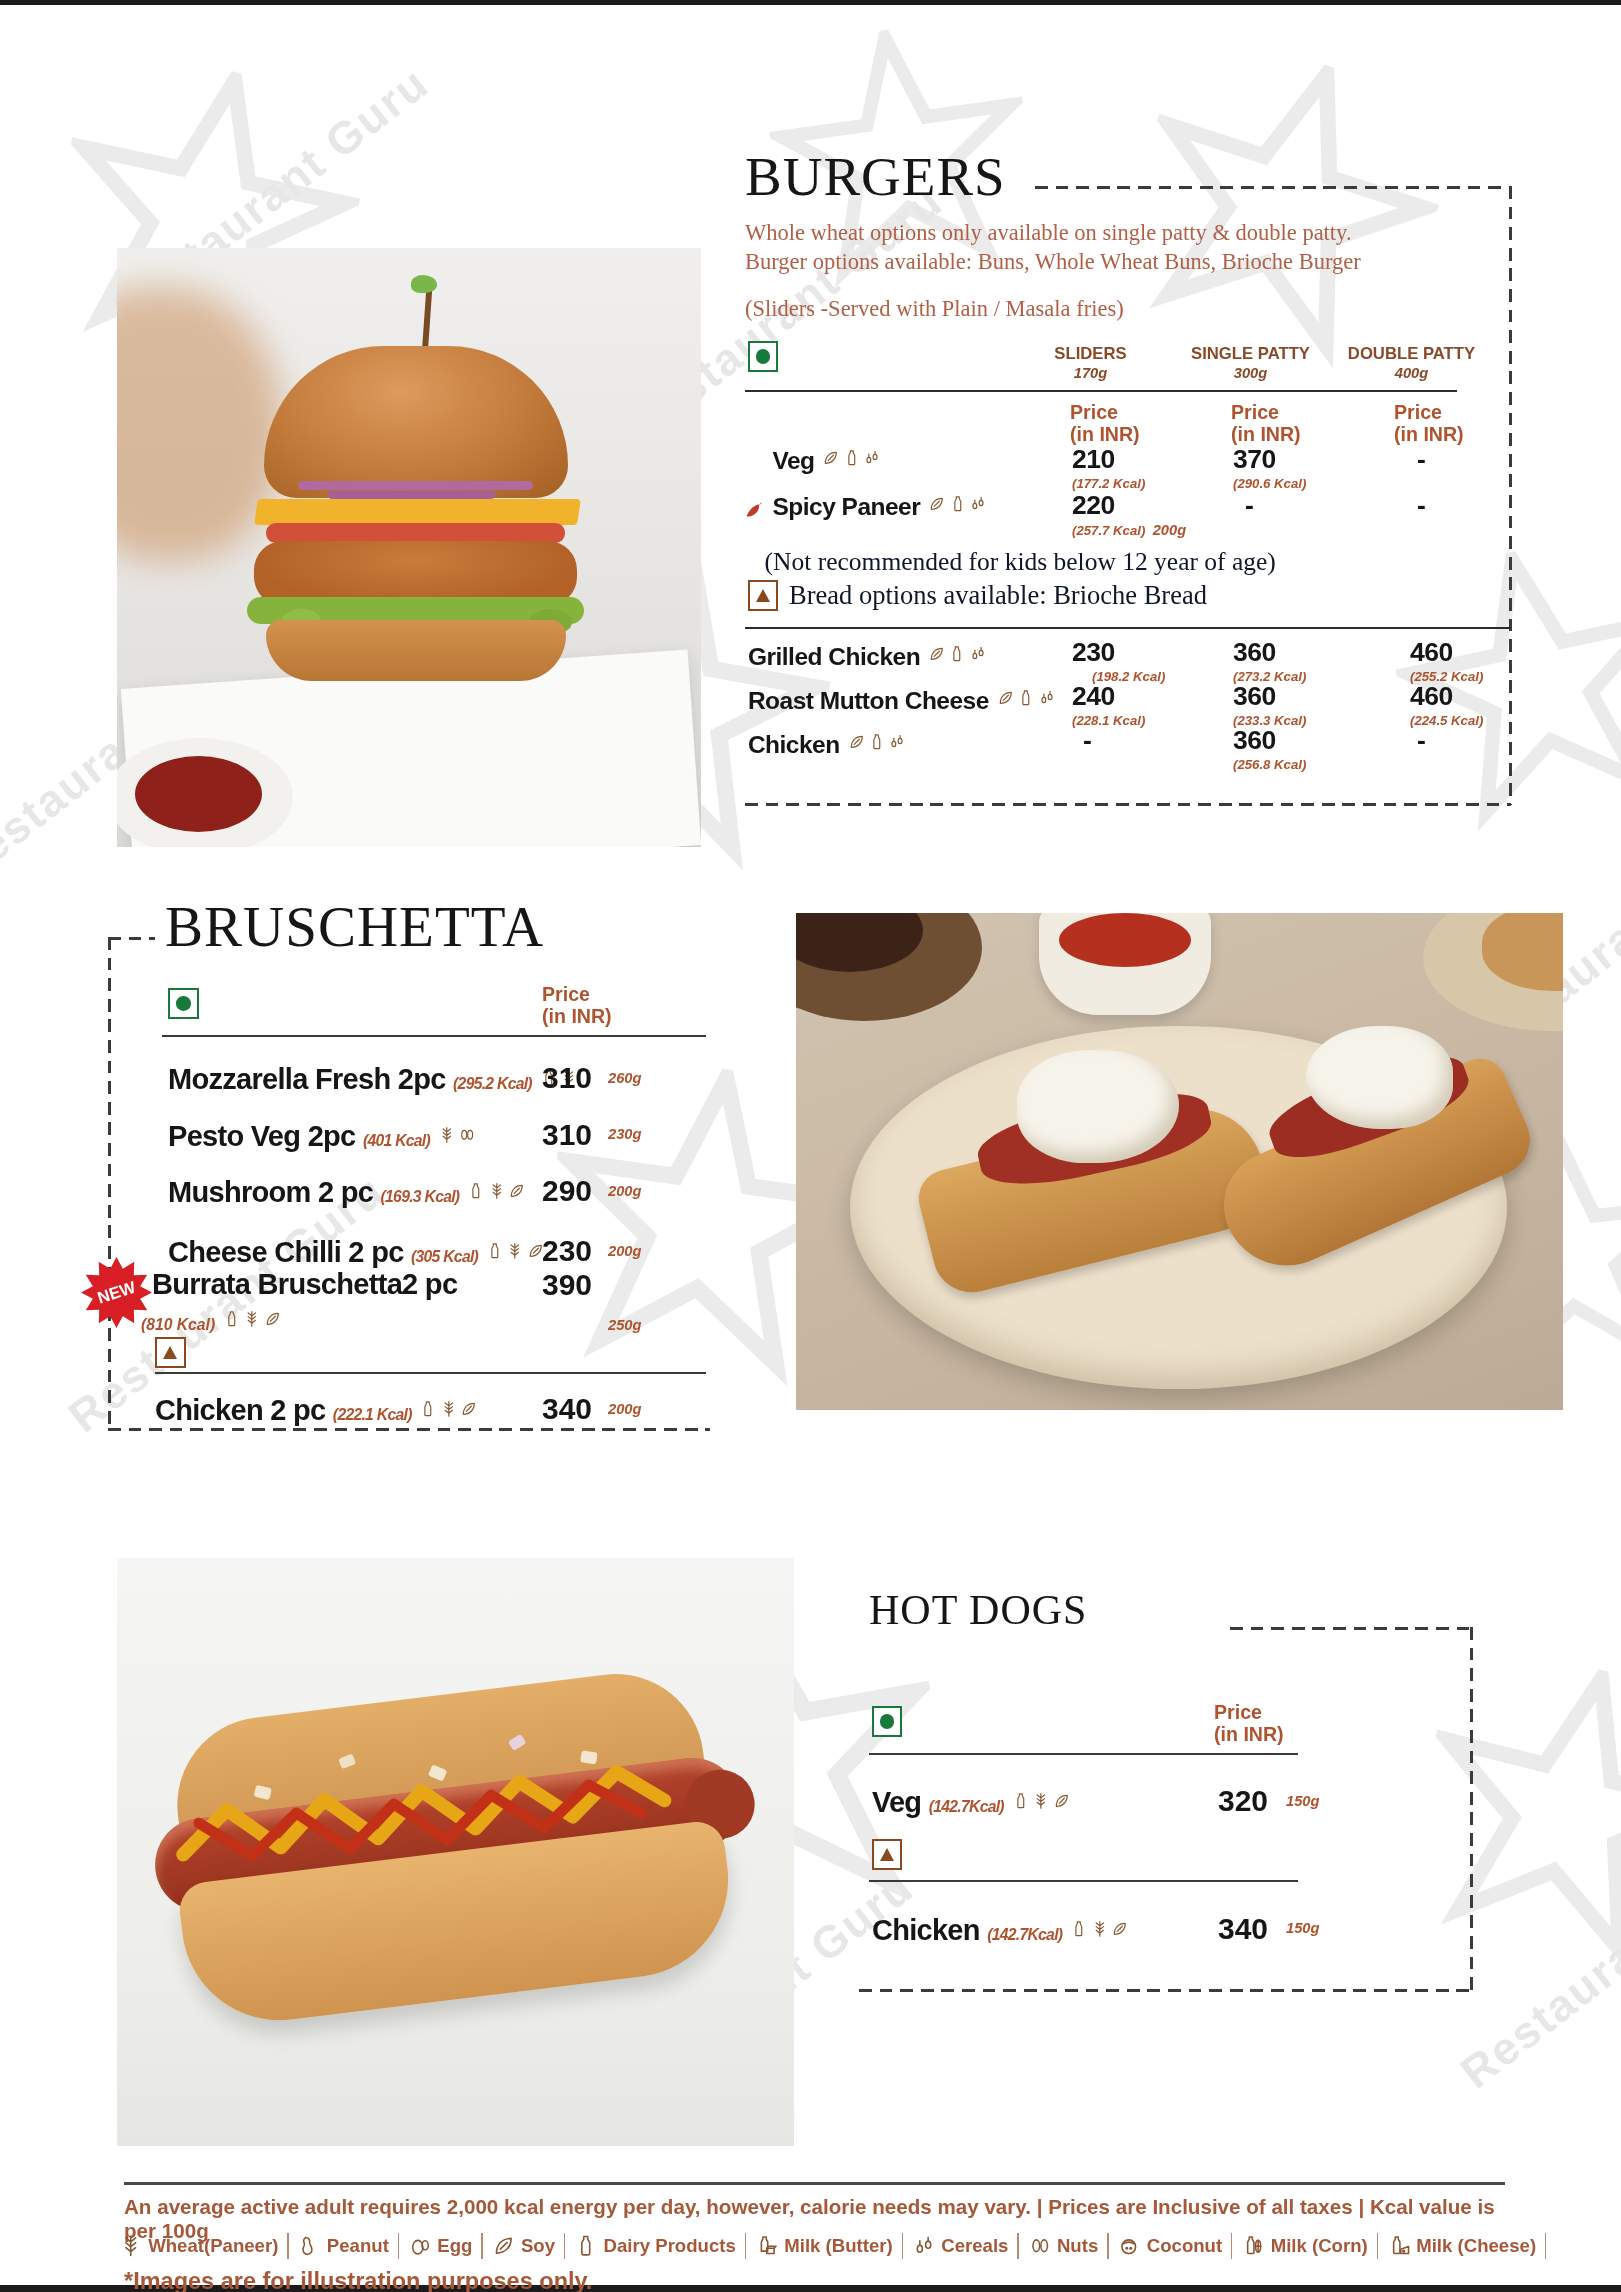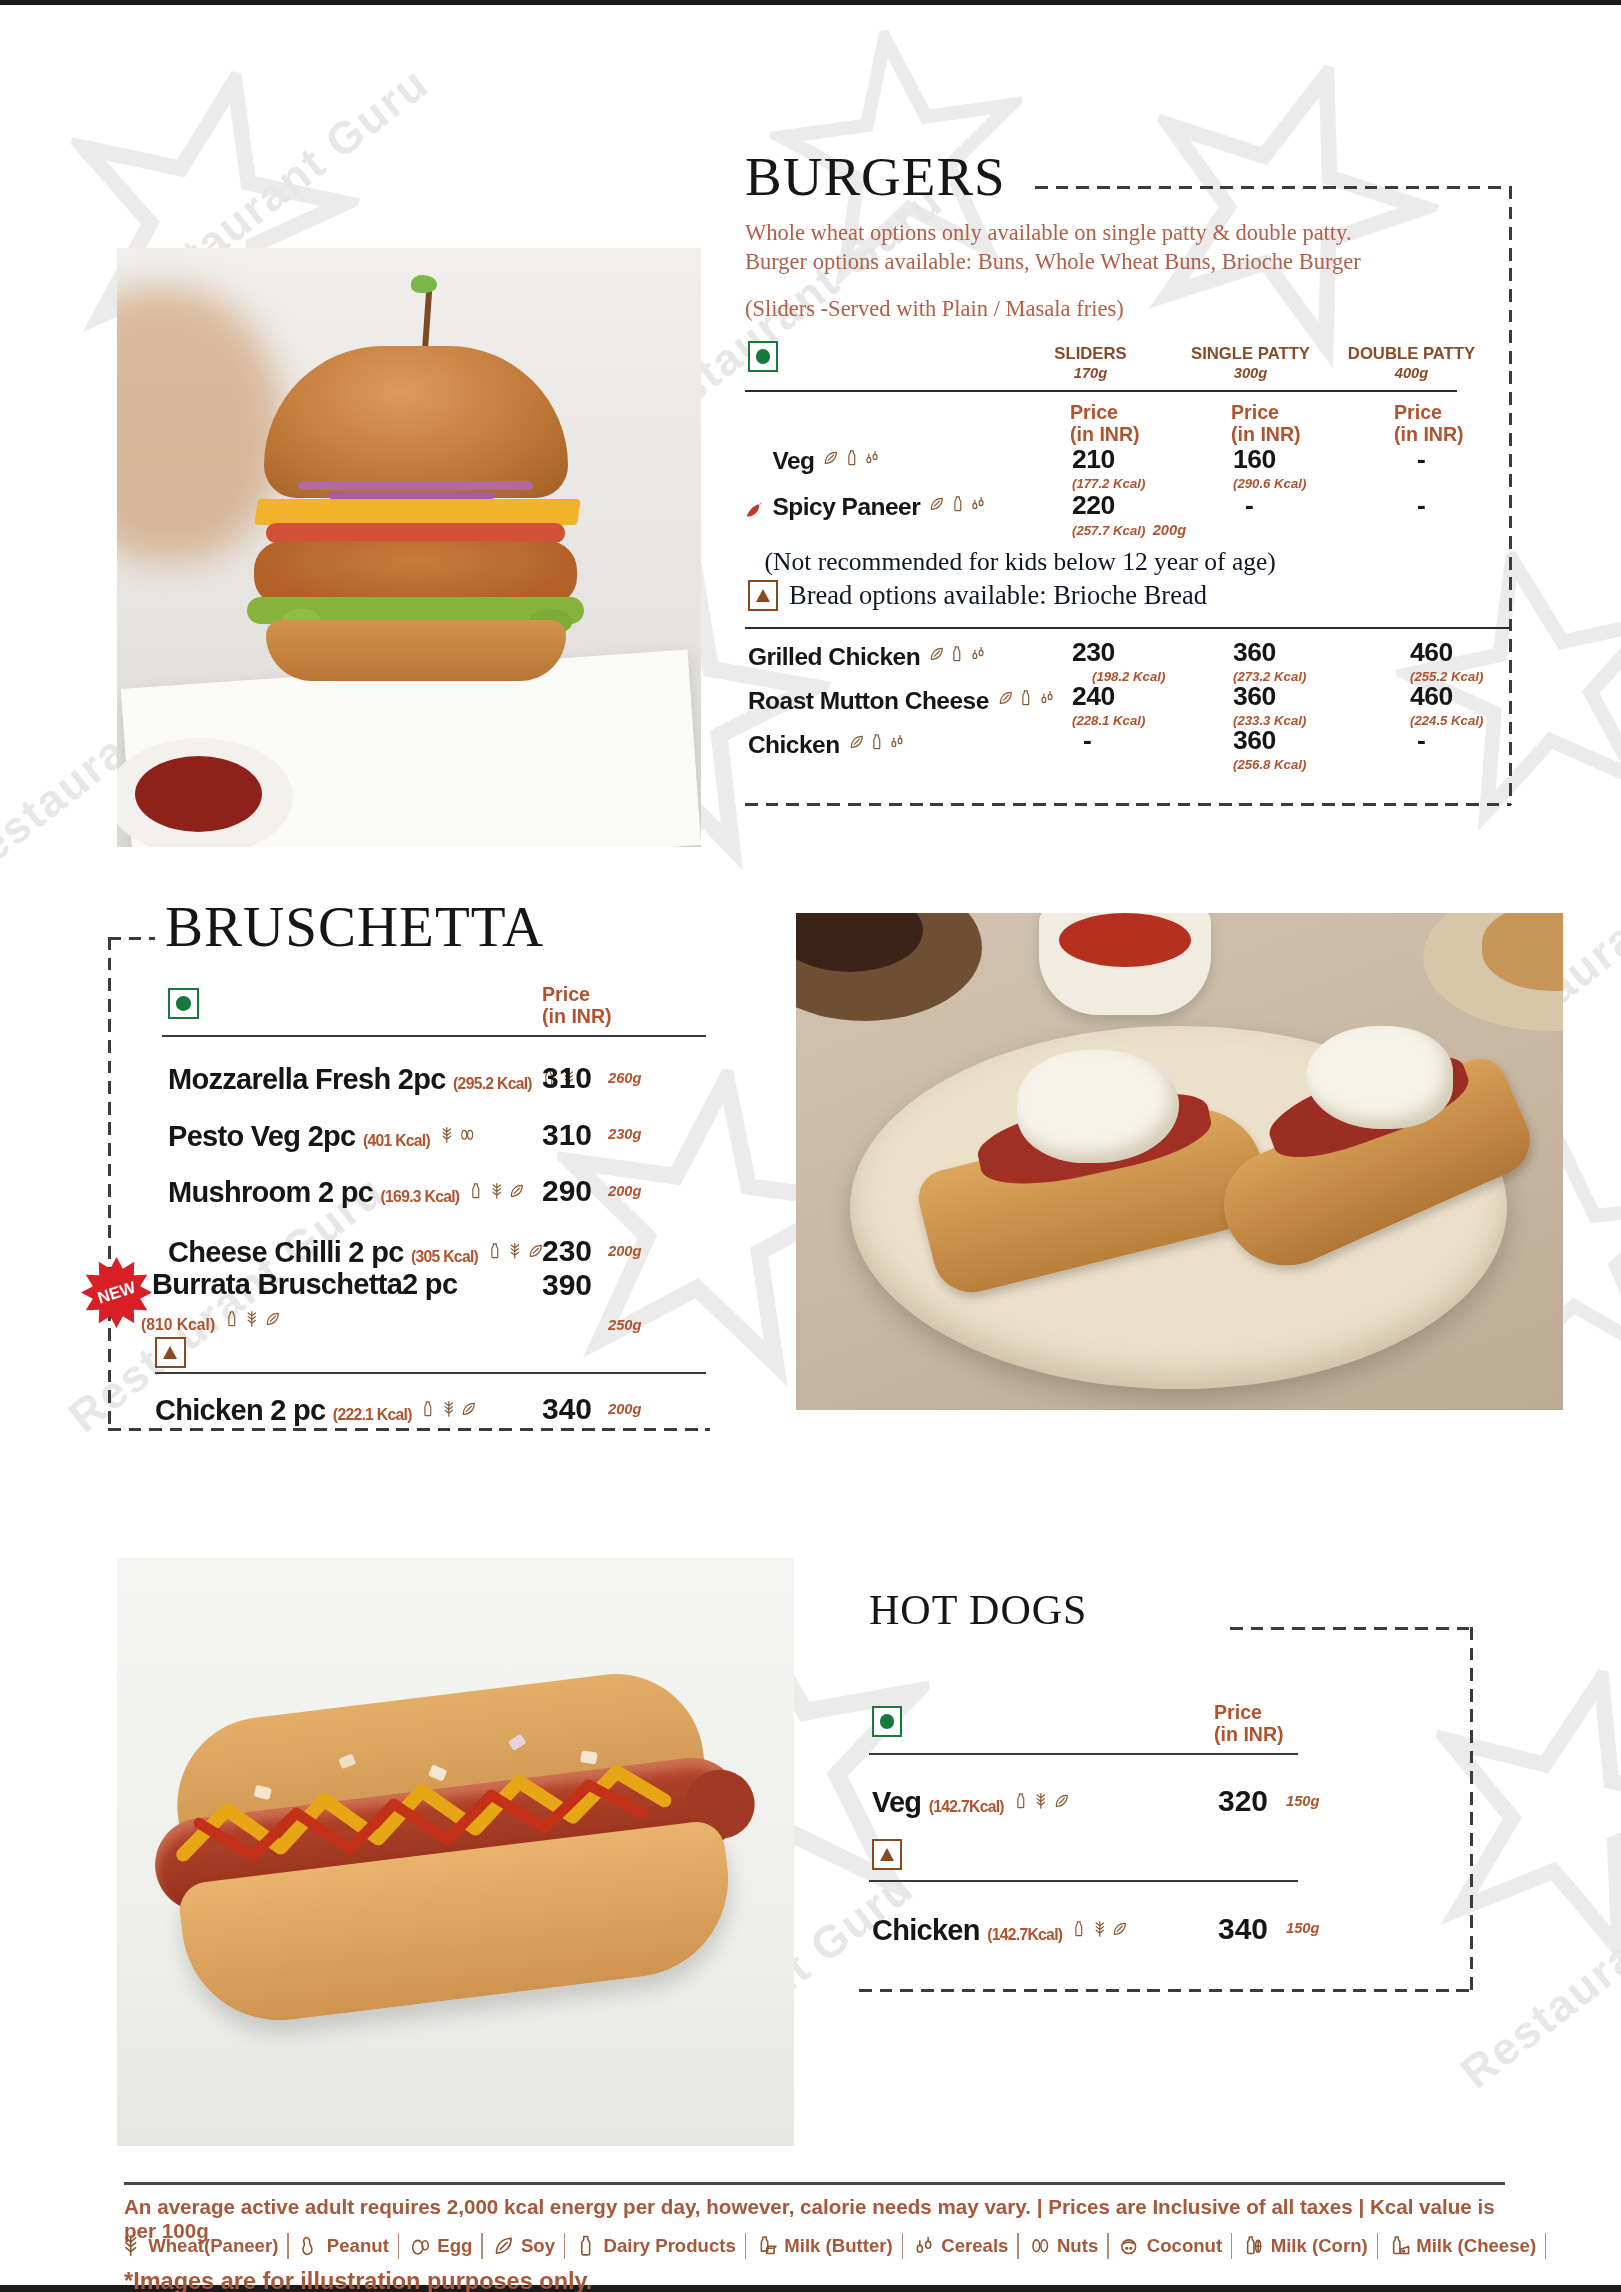--- a/index.html
+++ b/index.html
@@ -10,21 +10,21 @@
   .desc{font-family:"Liberation Serif",serif;font-size:22.5px;color:#b15f46;line-height:29px;}
   .colhead{font-size:16.7px;font-weight:bold;color:#8a4a2a;text-align:center;line-height:18.6px;}
   .colwt{font-size:14.7px;font-weight:bold;font-style:italic;color:#8a4a2a;}
   .price-head{font-size:19.6px;font-weight:bold;color:#b0532e;line-height:21.6px;}
   .rowname{font-size:24.5px;font-weight:bold;color:#161616;letter-spacing:-0.5px;}
   .price{font-size:26.5px;font-weight:bold;color:#161616;letter-spacing:-0.5px;}
   .kcal{font-size:13.2px;font-weight:bold;font-style:italic;color:#b0532e;}
   .wt{font-size:14.7px;font-weight:bold;font-style:italic;color:#b0532e;}
   .bigname{font-size:29px;font-weight:bold;color:#161616;letter-spacing:-0.7px;}
   .bigprice{font-size:30px;font-weight:bold;color:#161616;}
-  .bigkcal{font-size:15.7px;font-weight:bold;color:#b0532e;}
+  .bigkcal{font-size:15.7px;font-weight:bold;font-style:italic;color:#b0532e;}
   .serif-note{font-family:"Liberation Serif",serif;font-size:25.5px;color:#0f172a;}
   
   .rule{height:2px;background:#2b2b2b;}
   .rule-thin{height:2px;background:#3a3a3a;}
   .dash-h{height:2.9px;background:repeating-linear-gradient(90deg,#3b3b3b 0 12.7px,transparent 12.7px 20.6px);}
   .dash-v{width:2.9px;background:repeating-linear-gradient(180deg,#3b3b3b 0 12.7px,transparent 12.7px 20.6px);}
   
   .vegbox{width:26.5px;height:26.5px;border:2.5px solid #17793c;display:flex;align-items:center;justify-content:center;background:#fff;}
   .vegbox i{width:14.7px;height:14.7px;border-radius:50%;background:#17793c;display:block;}
   .nonvegbox{width:26.5px;height:26.5px;border:2.5px solid #8a4a20;display:flex;align-items:center;justify-content:center;background:#fff;}
@@ -157,21 +157,21 @@
             <svg viewBox="0 0 24 24" fill="none" stroke="currentColor" stroke-width="1.6" stroke-linecap="round" stroke-linejoin="round">
               <ellipse cx="8" cy="15" rx="2.6" ry="3.6"></ellipse>
               <path d="M8 11V7"></path>
               <ellipse cx="16.5" cy="11" rx="2.6" ry="3.6"></ellipse>
               <path d="M16.5 7V3.5"></path>
             </svg>
           </span>
         </span></div>
     <div class="abs price" style="left:327px;top:287px;">210</div>
     <div class="abs kcal" style="left:327px;top:319px;">(177.2 Kcal)</div>
-    <div class="abs price" style="left:488px;top:287px;">160</div>
+    <div class="abs price" style="left:488px;top:287px;">370</div>
     <div class="abs kcal" style="left:488px;top:319px;">(290.6 Kcal)</div>
     <div class="abs price" style="left:672px;top:287px;">-</div>
 
     <span class="abs ic chili" style="left:-2px;top:341px;">
         <svg viewBox="0 0 24 24" fill="none" stroke="currentColor" stroke-width="1.6" stroke-linecap="round" stroke-linejoin="round">
           <path d="M19 4c0 1.5-1 2.5-2.5 2.8M16.5 6.8C17 12 13 18 6 19c-1.5.2-2.5-.5-2-1.5C6 14 9 9 14.5 7a2.5 2.5 0 0 1 2-.2z" fill="currentColor" stroke="none"></path>
         </svg>
       </span>
     <div class="abs rowname" style="left:27.4px;top:336px;"><span>Spicy Paneer</span><span class="ic-strip">
           <span class="ic">

